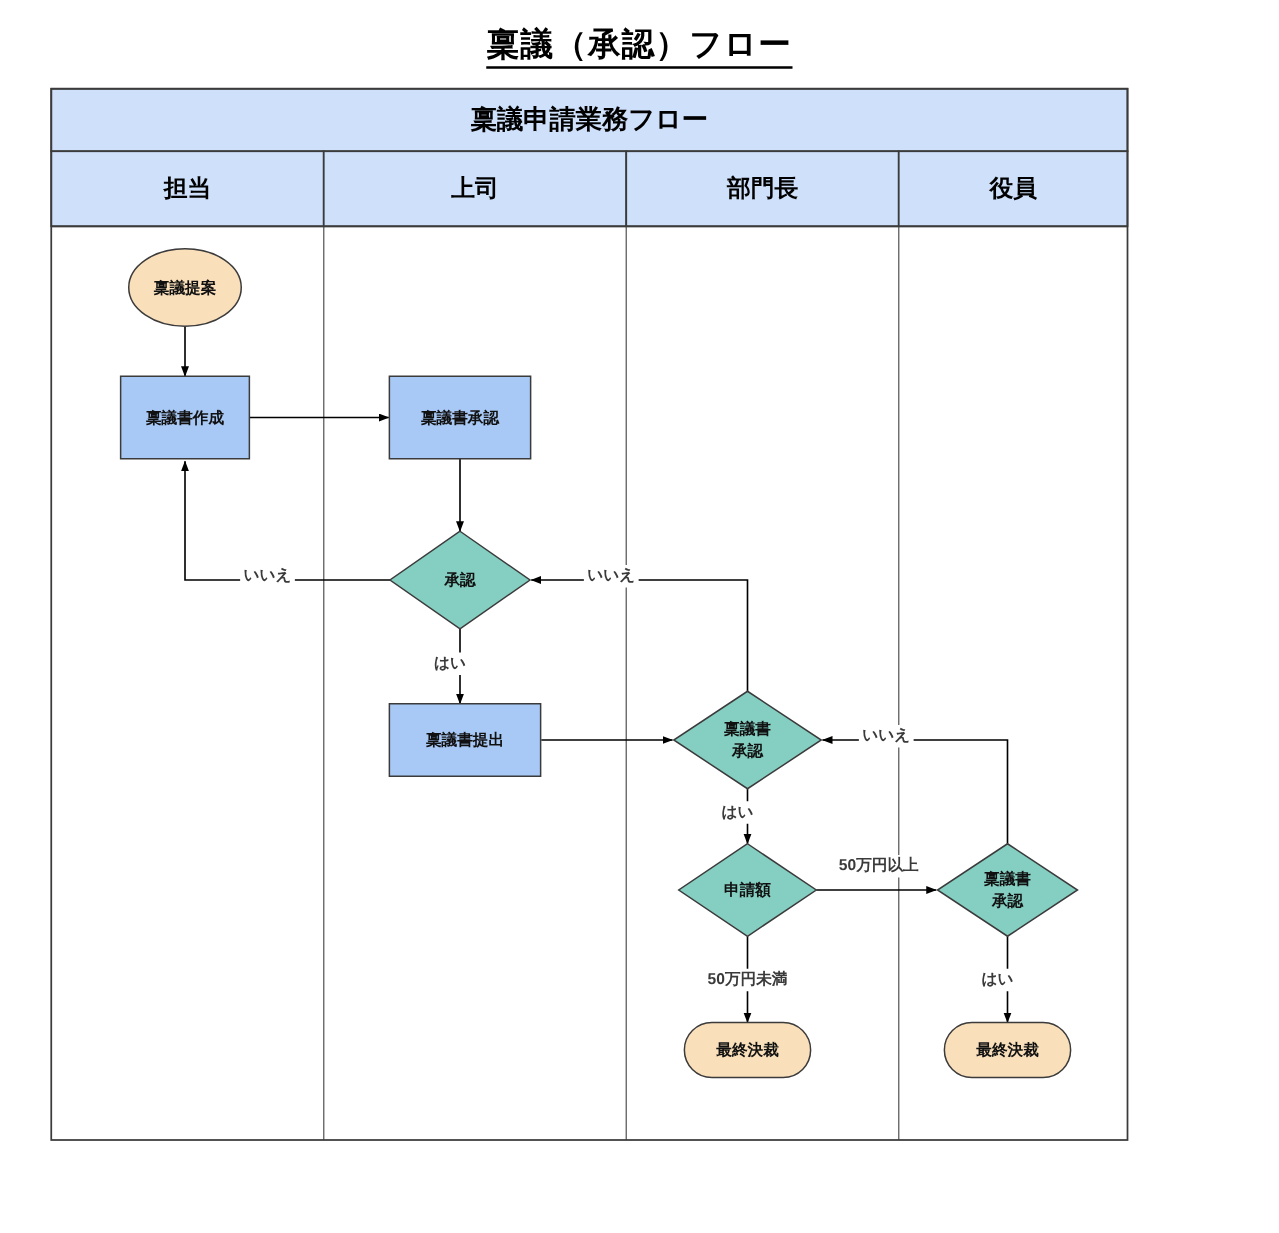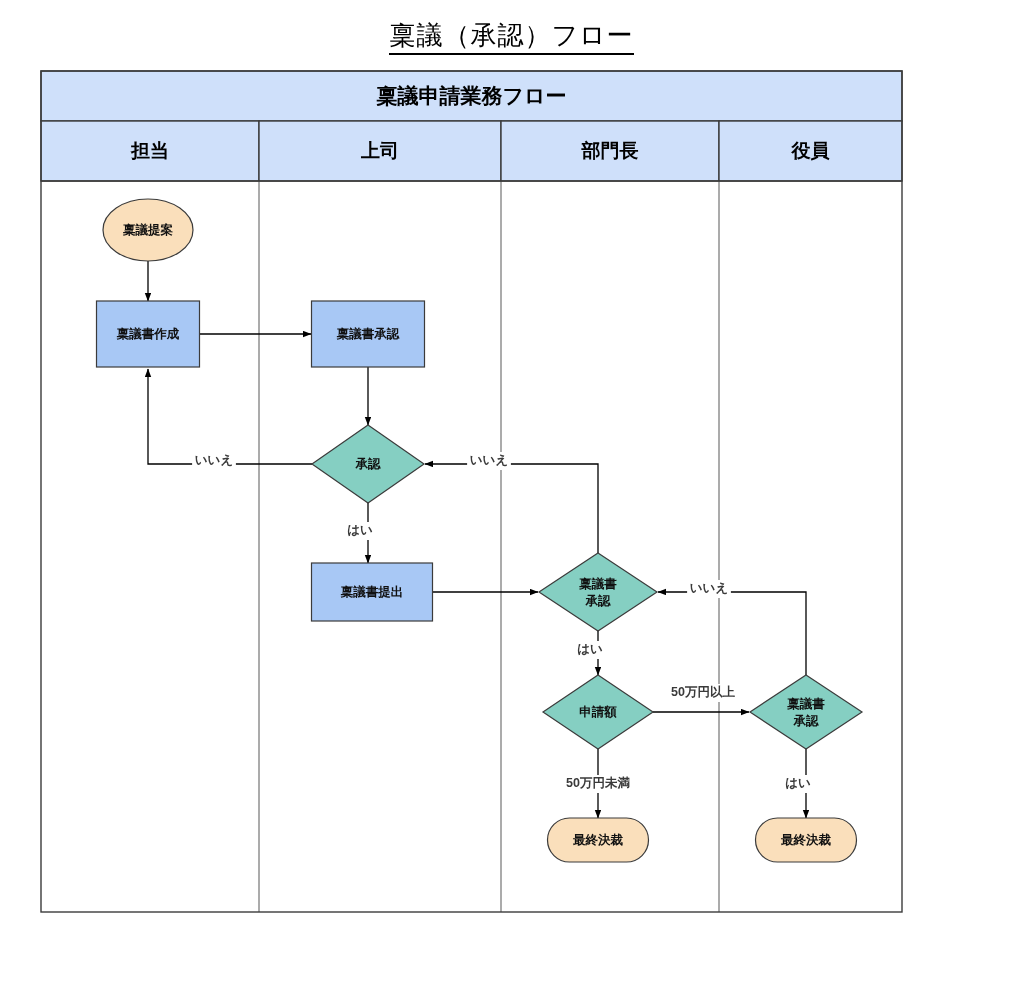--- a/index.html
+++ b/index.html
@@ -19,21 +19,21 @@
     height: 986px;
     background: #ffffff;
   }
   #doc-title {
     position: absolute;
     left: 0;
     top: 18px;
     width: 1023px;
     text-align: center;
     font-size: 26px;
-    font-weight: 400;
+    font-weight: 700;
     color: #000000;
     font-family: "Liberation Serif", "DejaVu Serif", serif;
     letter-spacing: 1px;
     white-space: nowrap;
   }
   #doc-title span.ul {
     border-bottom: 2px solid #000000;
     padding-bottom: 3px;
   }
   #flow-svg {

